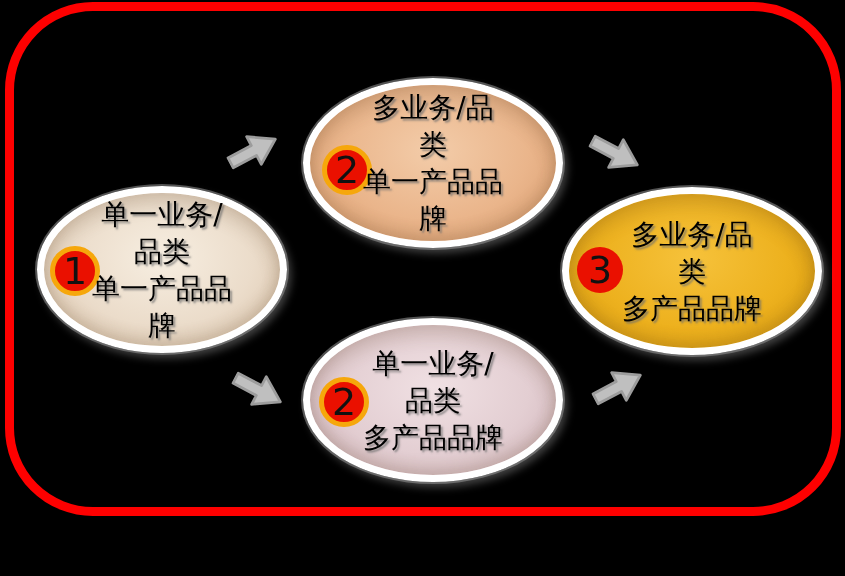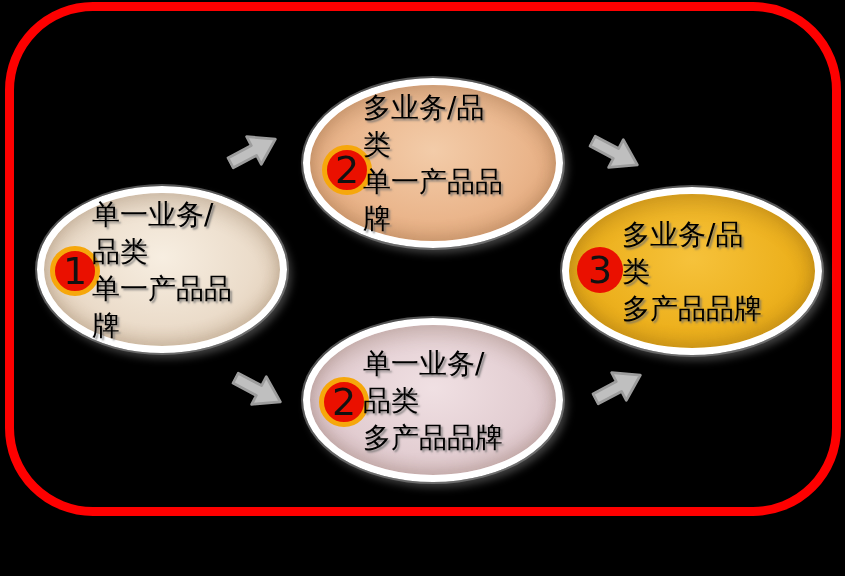--- a/index.html
+++ b/index.html
@@ -21,21 +21,21 @@
   }
   .node-1 {left:37px; top:186px;width:250px;height:167px;
     background:radial-gradient(ellipse at 50% 42%, #F7EEE1 0%, #EBDCCA 55%, #D8C1A8 100%);}
   .node-2a{left:303px;top:78px; width:260px;height:170px;
     background:radial-gradient(ellipse at 50% 42%, #F3CCA9 0%, #EAB58B 55%, #D6996B 100%);}
   .node-2b{left:303px;top:318px;width:260px;height:164px;
     background:radial-gradient(ellipse at 50% 42%, #F0E0E3 0%, #E3CED2 55%, #CDB0B6 100%);}
   .node-3 {left:562px;top:187px;width:260px;height:168px;
     background:radial-gradient(ellipse at 50% 42%, #F6C23B 0%, #EDB11E 55%, #D2960D 100%);}
   .label{
-    position:relative;z-index:2;
+    position:relative;z-index:2;text-align:center;
     font-size:28px;line-height:37px;color:#000;
     text-shadow:2px 2px 2px rgba(110,110,110,.75);
     white-space:nowrap;
   }
   .label span{display:block;}
   
   .badge{
     position:absolute;z-index:1;border-radius:50%;
     display:flex;align-items:center;justify-content:center;
     background:#EA1000;color:#111;font-size:38px;line-height:1;

